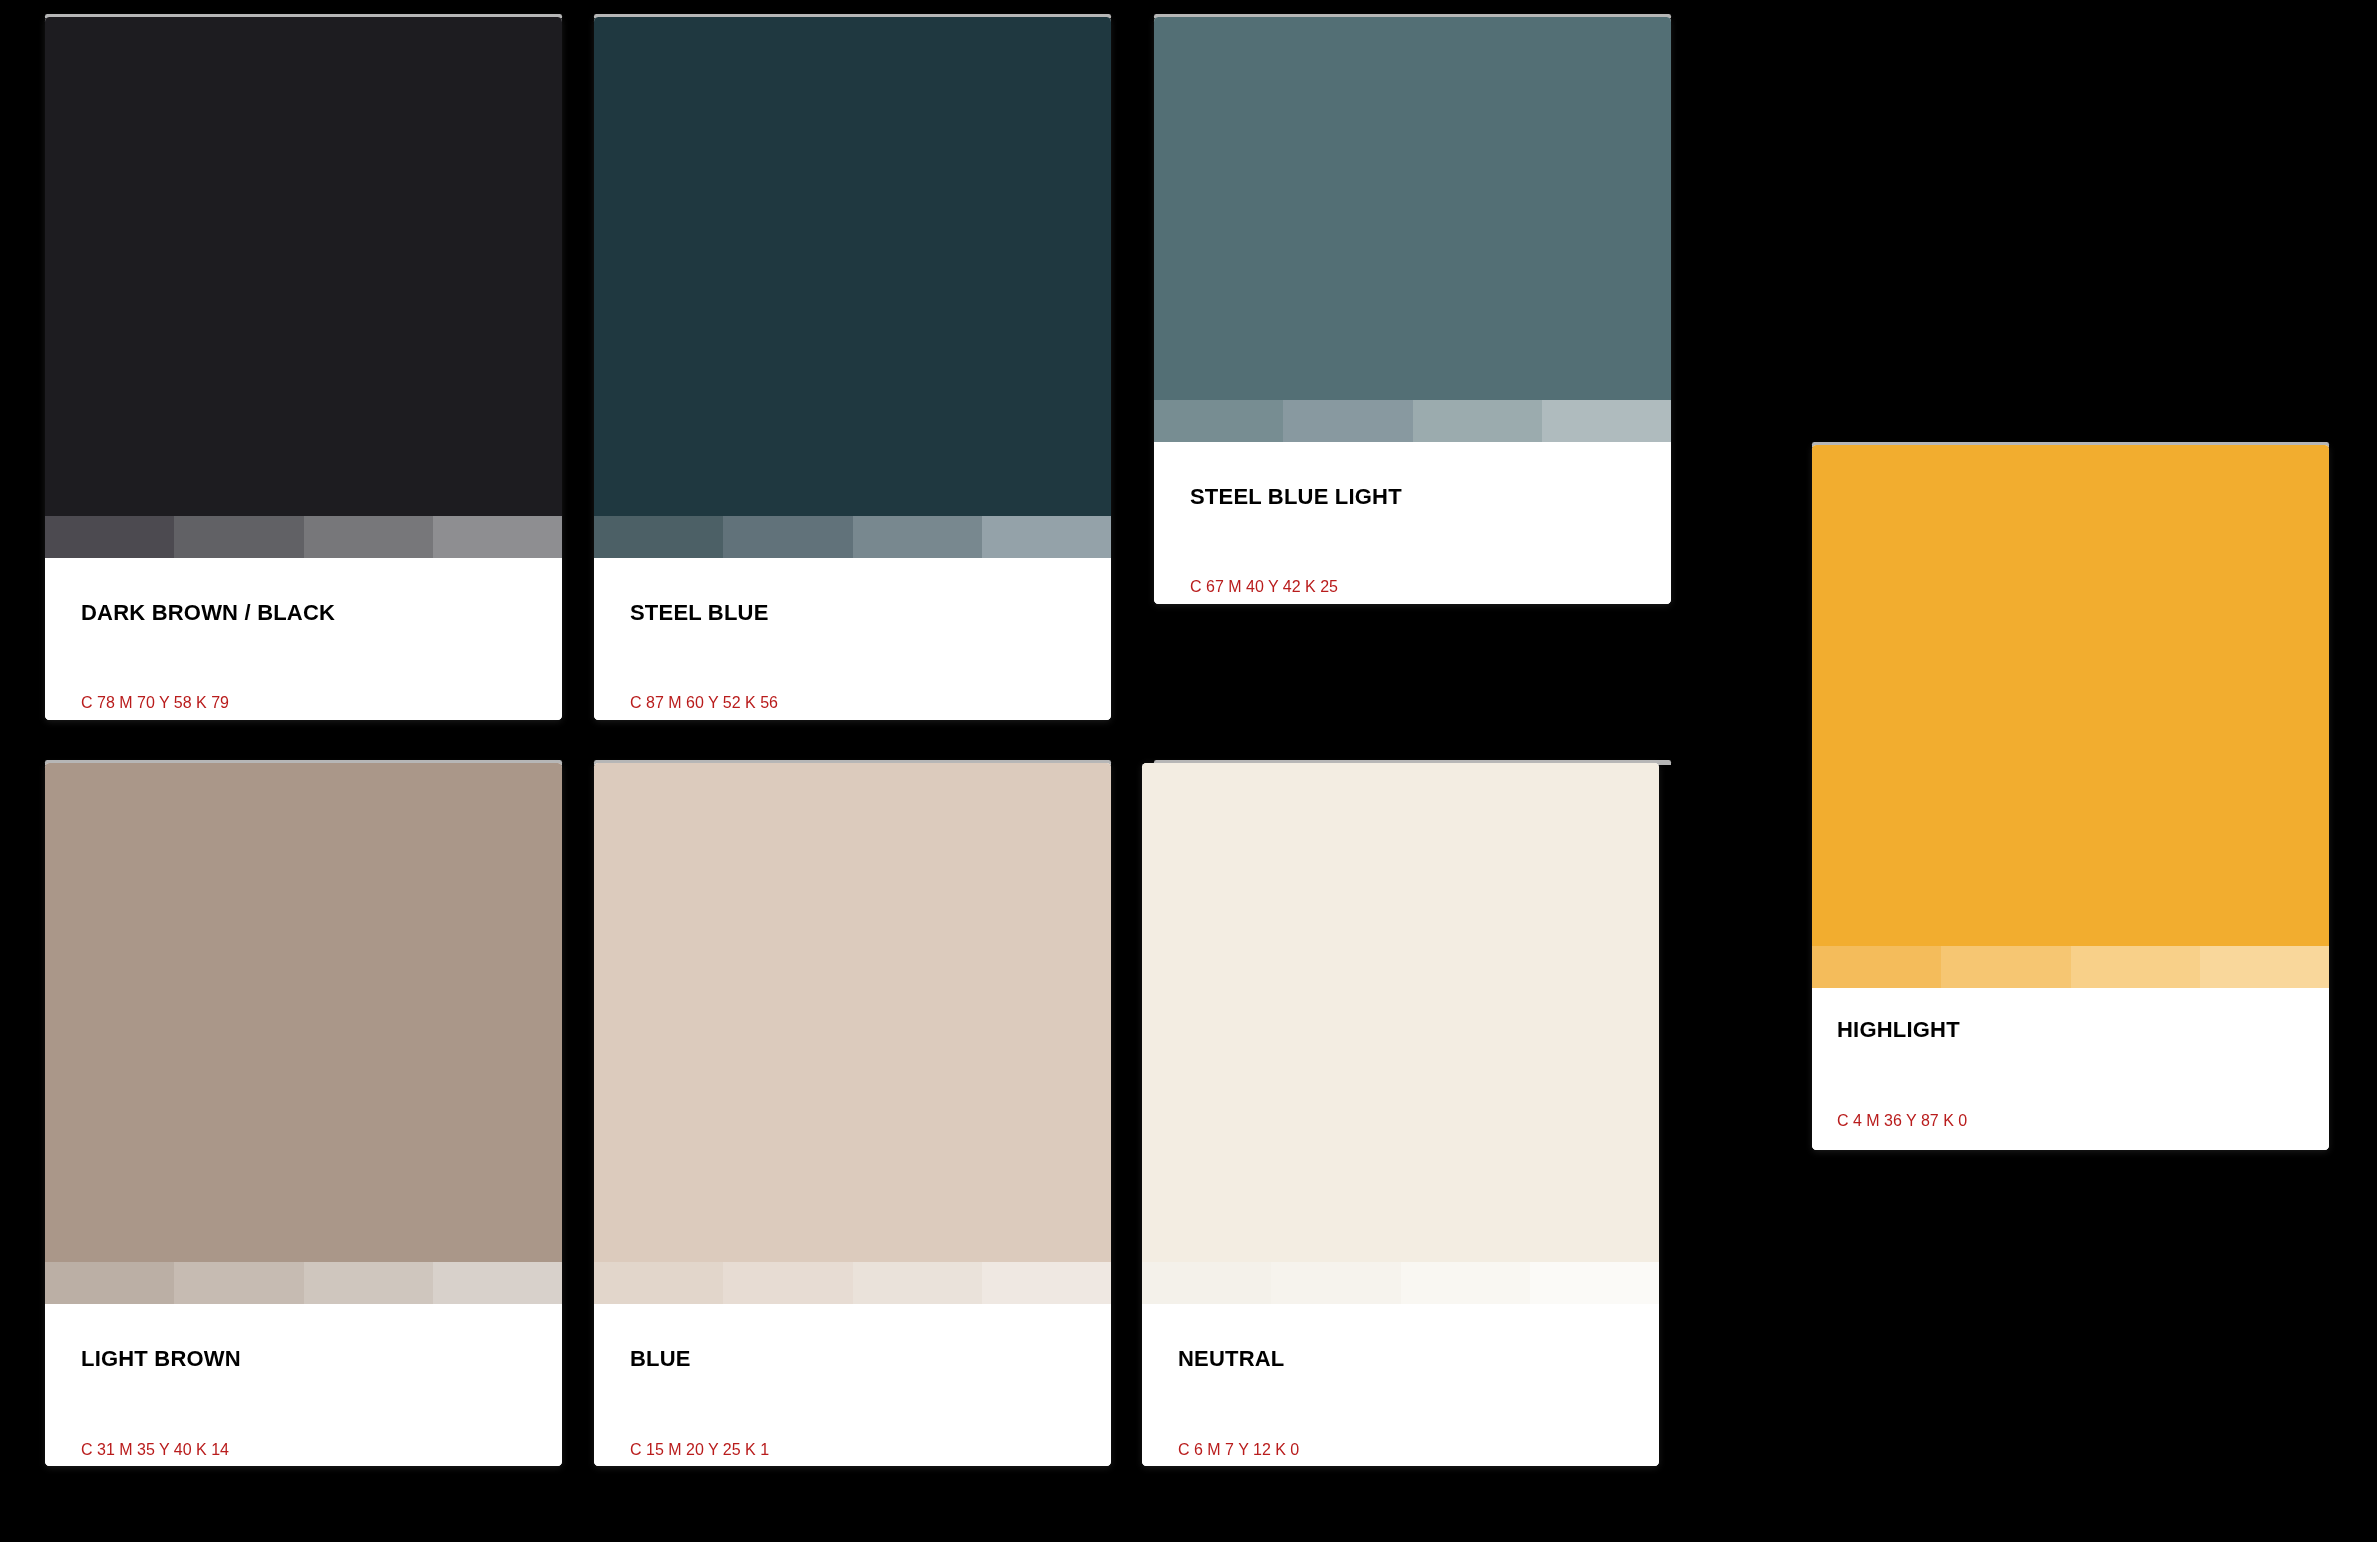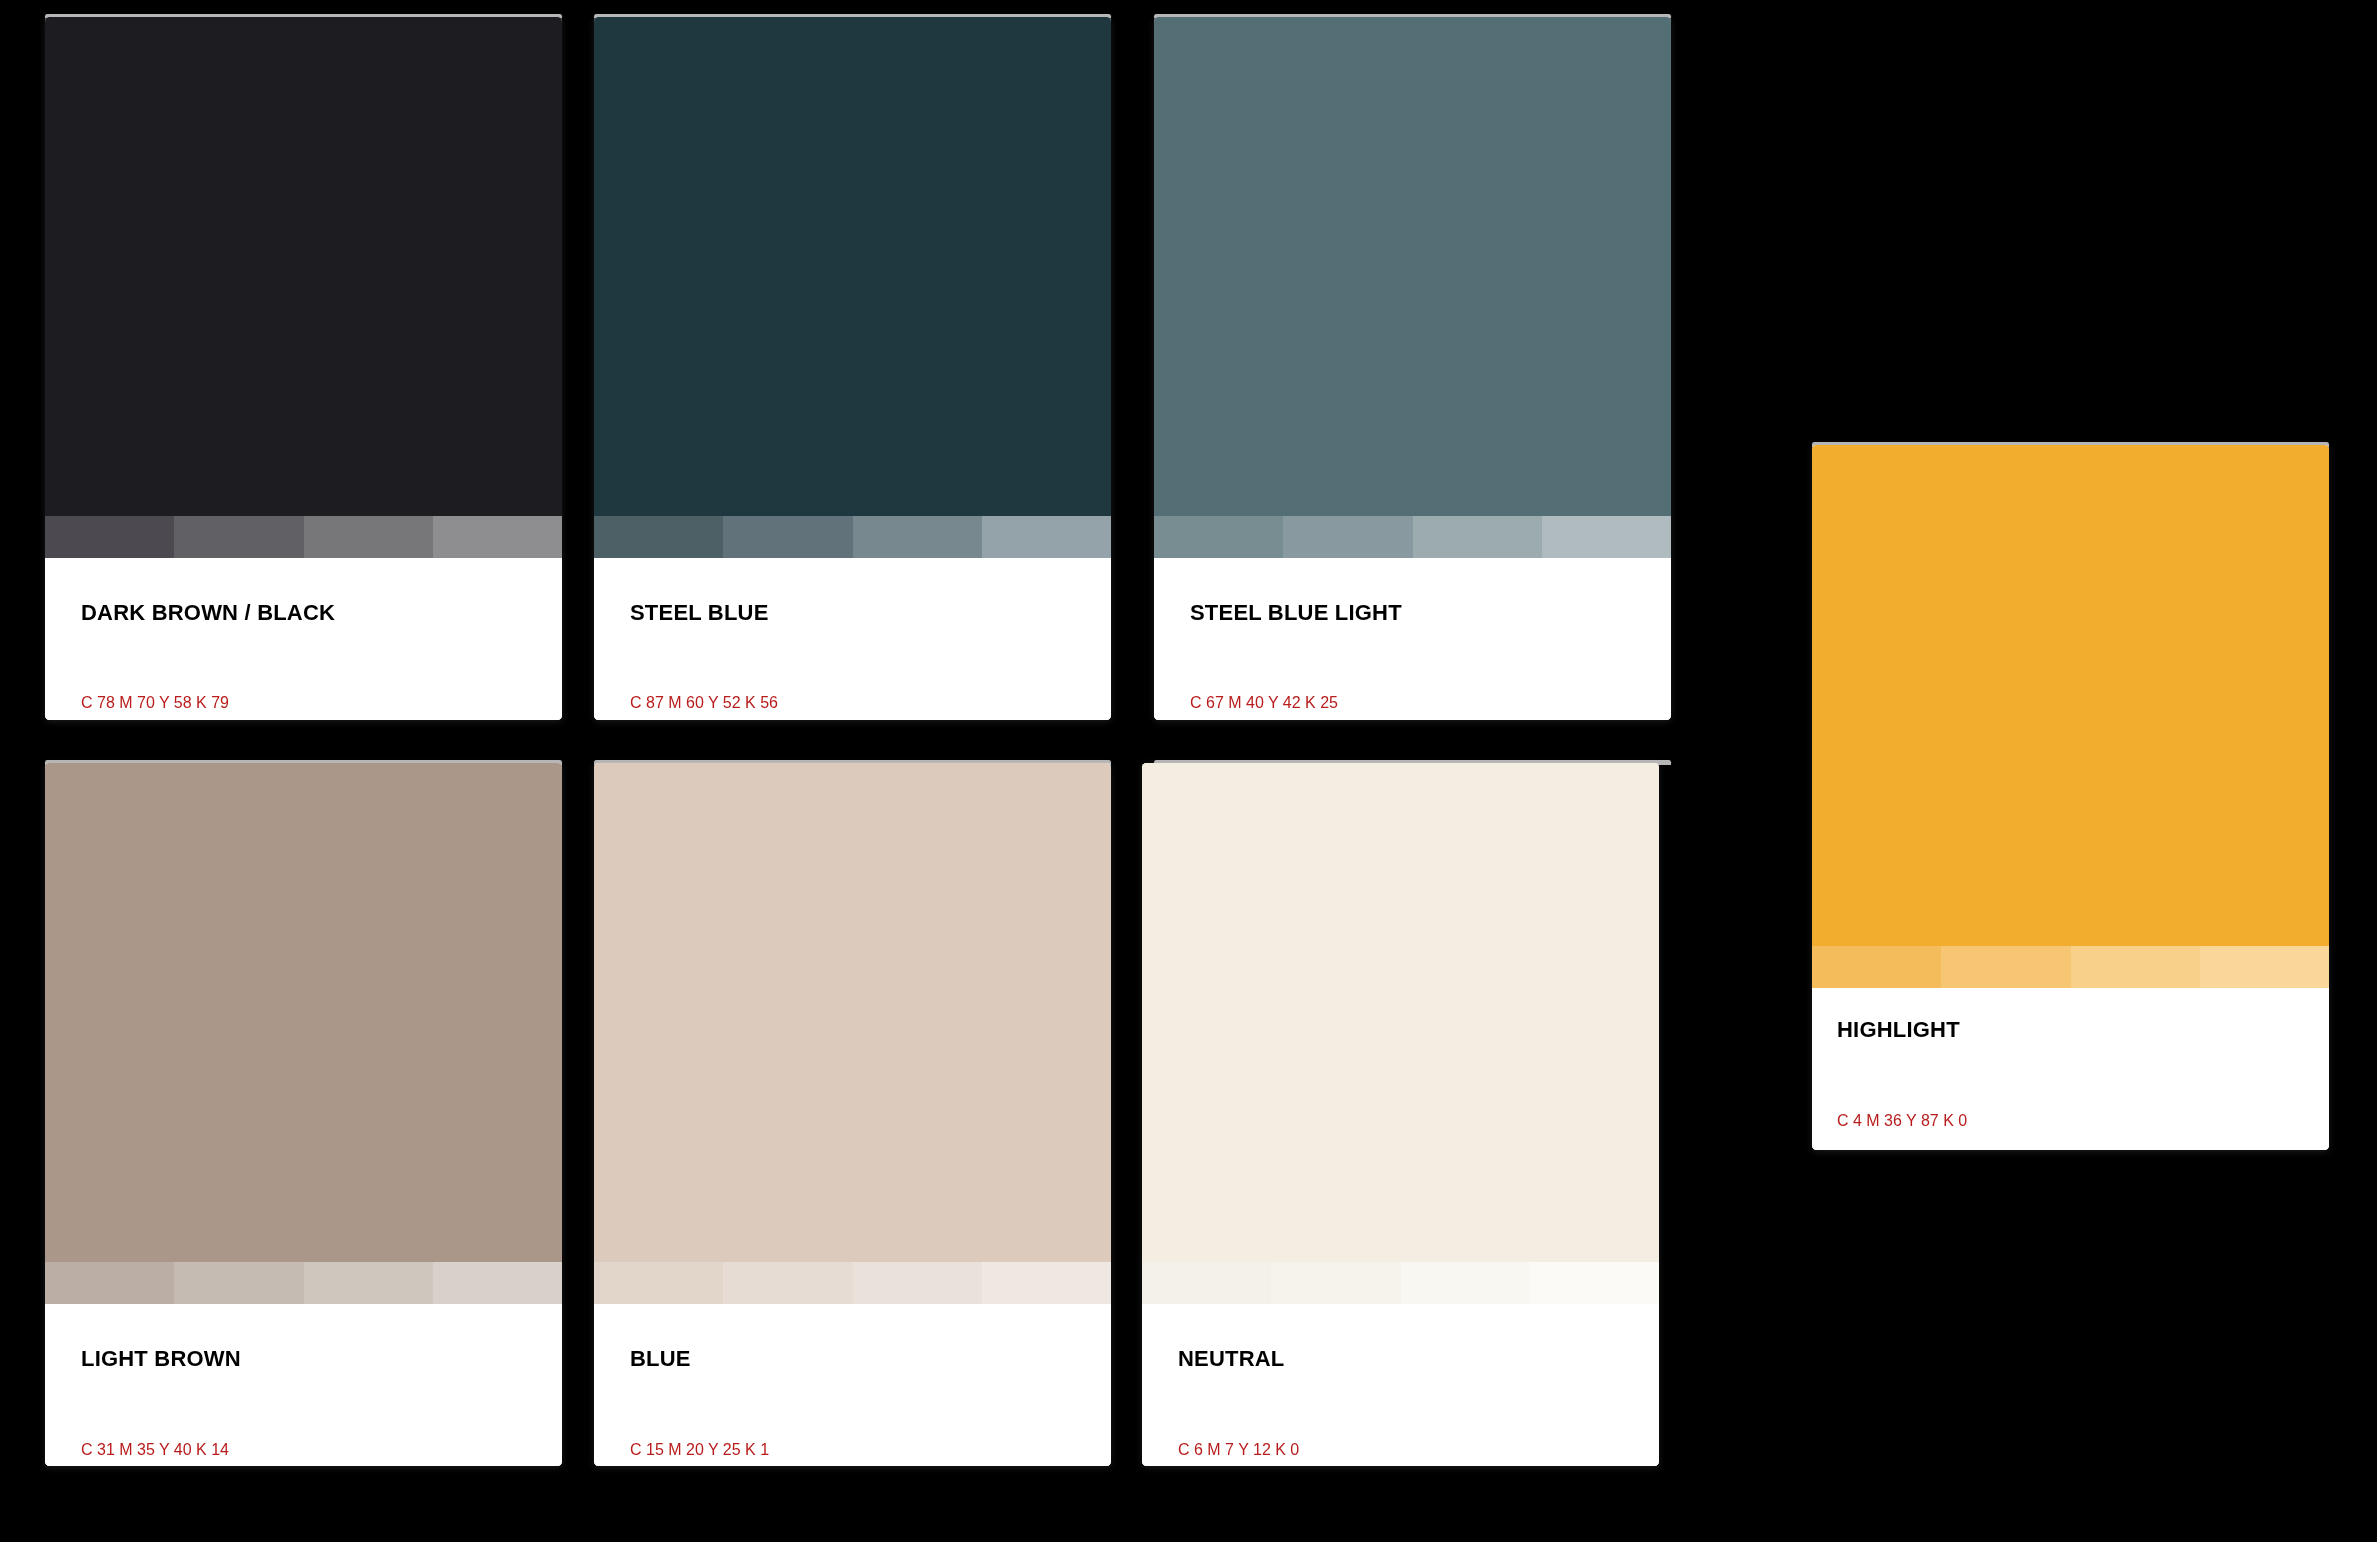--- a/index.html
+++ b/index.html
@@ -153,21 +153,21 @@
       <div class="card-title">STEEL BLUE</div>
       <div class="card-specs">
         <span class="spec-line">C 87 M 60 Y 52 K 56</span>
         
         
       </div>
     </div>
   </div>
 
   <div class="sheen" style="left:1154px; top:13.6px; width:517px;"></div>
-  <div class="card standard" style="left:1154px; top:16.6px; height:703px;">
+  <div class="card standard" style="left:1154px; top:16.6px; height:587px;">
     <div class="card-main" style="background: rgb(83, 111, 117);"></div>
     <div class="tint-strip">
       <div style="background: rgb(119, 141, 146);"></div>
       <div style="background: rgb(136, 153, 160);"></div>
       <div style="background: rgb(155, 171, 174);"></div>
       <div style="background: rgb(175, 187, 190);"></div>
     </div>
     <div class="card-info">
       <div class="card-title">STEEL BLUE LIGHT</div>
       <div class="card-specs">

